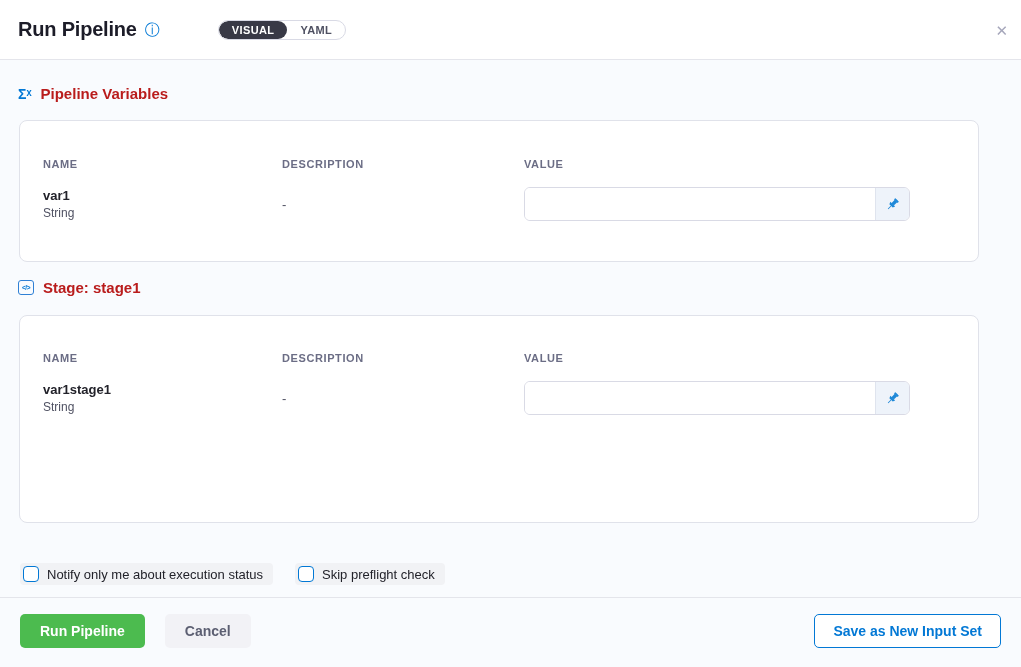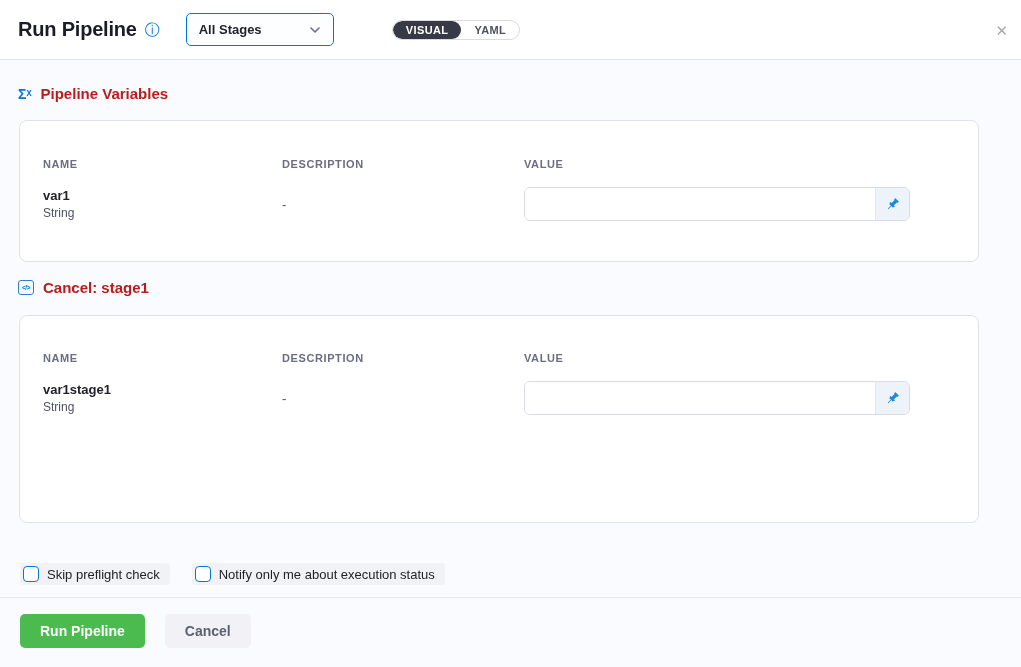--- a/index.html
+++ b/index.html
@@ -244,26 +244,20 @@
     padding: 0 18px;
   }
 </style>
 </head>
 <body>
 
 <div class="modal-header">
   <span class="page-title">Run Pipeline</span>
   <span class="info-icon">ⓘ</span>
 
-  <div class="stage-select">
-    <span class="stage-select-value">All Stages</span>
-    <svg width="12" height="8" viewBox="0 0 12 8">
-      <polyline points="2,2 6,6 10,2" fill="none" stroke="#6b6d85" stroke-width="1.6" stroke-linecap="round" stroke-linejoin="round"></polyline>
-    </svg>
-  </div>
 
   <div class="view-toggle">
     <span class="toggle-seg active">VISUAL</span>
     <span class="toggle-seg">YAML</span>
   </div>
 
   <button class="close-btn">✕</button>
 </div>
 
 <div class="section-title-row first">
@@ -296,21 +290,21 @@
             </g>
           </svg>
         </button>
       </div>
     </div>
   </div>
 </div>
 
 <div class="section-title-row second">
   <span class="stage-icon">&lt;/&gt;</span>
-  <span class="section-title">Cancel: stage1</span>
+  <span class="section-title">Stage: stage1</span>
 </div>
 
 <div class="card card2">
   <div class="var-table">
     <div class="t-head">
       <span class="th">NAME</span>
       <span class="th">DESCRIPTION</span>
       <span class="th">VALUE</span>
     </div>
     <div class="t-row">
@@ -332,25 +326,26 @@
           </svg>
         </button>
       </div>
     </div>
   </div>
 </div>
 
 <div class="options-row">
   <label class="chk-group">
     <input type="checkbox" class="chk-box" style="">
-    <span class="chk-label">Skip preflight check</span>
+    <span class="chk-label">Notify only me about execution status</span>
   </label>
   <label class="chk-group">
     <input type="checkbox" class="chk-box" style="">
-    <span class="chk-label">Notify only me about execution status</span>
+    <span class="chk-label">Skip preflight check</span>
   </label>
 </div>
 
 <div class="footer-divider"></div>
 <div class="modal-footer">
   <button class="btn btn-run">Run Pipeline</button>
   <button class="btn btn-cancel">Cancel</button>
+  <button class="btn btn-save">Save as New Input Set</button>
 </div>
 
 </body></html>

